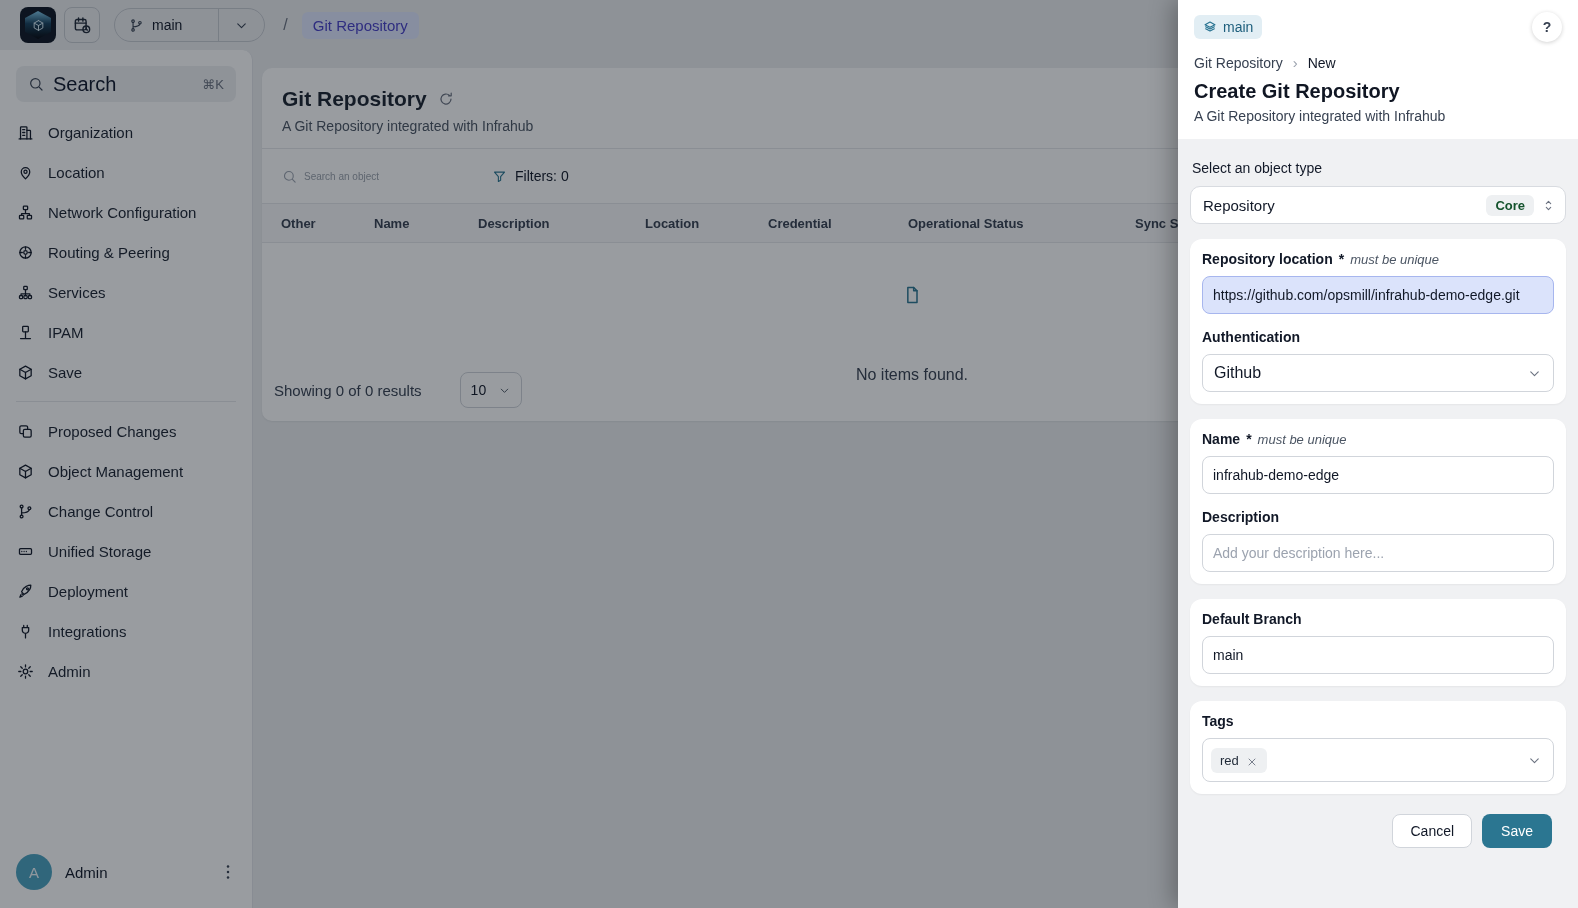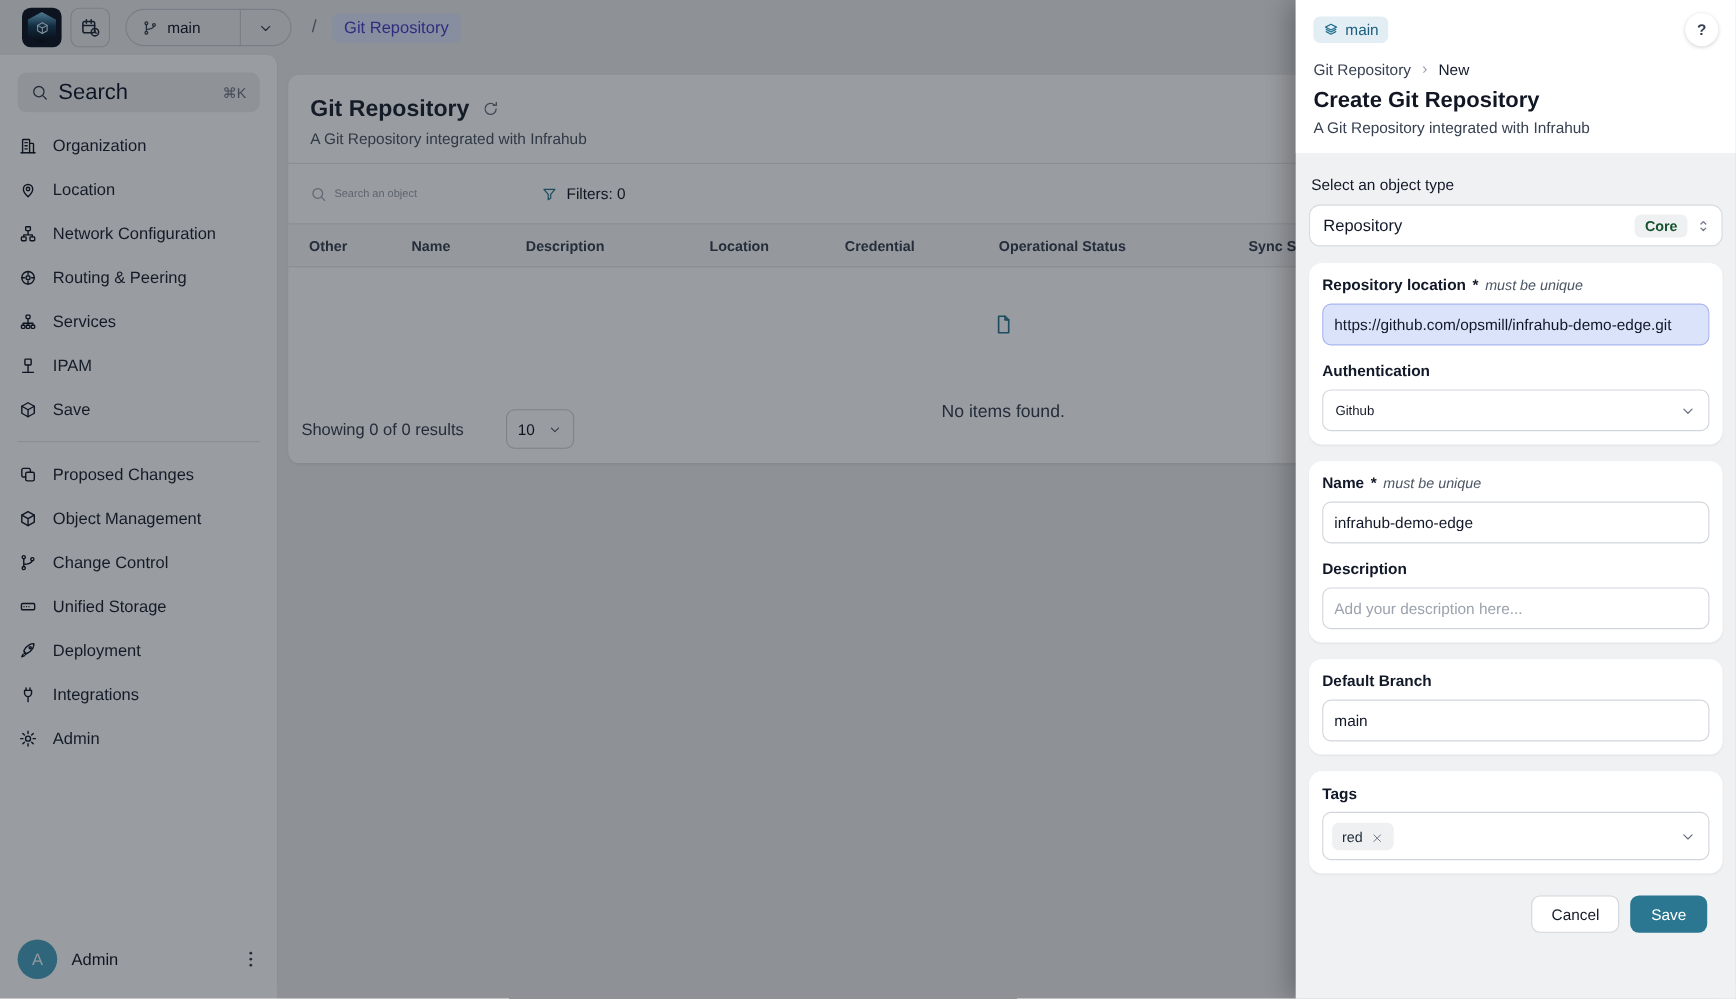--- a/index.html
+++ b/index.html
@@ -87,21 +87,21 @@
   .fcard { background:#fff; border-radius:12px; padding:12px; margin-top:15px; box-shadow:0 1px 2px rgba(0,0,0,.05); }
   .flabel { font-size:14px; font-weight:700; color:#111827; display:flex; align-items:baseline; gap:6px; }
   .flabel.plain { font-weight:600; }
   .req { color:#111827; }
   .note { font-size:13px; font-style:italic; font-weight:400; color:#4b5563; }
   .finput { margin-top:9px; width:100%; height:38px; border:1px solid #d1d5db; border-radius:8px; background:#fff; padding:0 10px; font-size:14px; color:#111827; font-family:inherit; outline:none; }
   .finput::placeholder { color:#9ca3af; }
   .finput.selected { background:#dbe3fb; border-color:#a7b6ee; }
   .fgap { height:15px; }
   .fselect { margin-top:9px; height:38px; border:1px solid #d1d5db; border-radius:8px; background:#fff; display:flex; align-items:center; padding:0 11px; cursor:pointer; }
-  .fselect .val { flex:1; font-size:12px; color:#111827; }
+  .fselect .val { flex:1; font-size:16px; color:#111827; }
   .fselect .ic { width:15px; height:15px; color:#6b7280; }
   .tags-box { margin-top:9px; min-height:44px; border:1px solid #d1d5db; border-radius:8px; background:#fff; display:flex; align-items:center; padding:0 11px 0 8px; cursor:pointer; }
   .chip { display:flex; align-items:flex-end; gap:7px; background:#eef0f2; border-radius:6px; padding:5px 9px; }
   .chip .txt { font-size:13px; color:#1f2937; }
   .chip .ic { width:12px; height:12px; color:#6b7280; cursor:pointer; }
   .tags-box .ic.dd { width:15px; height:15px; color:#6b7280; margin-left:auto; }
   .panel-actions { display:flex; justify-content:flex-end; gap:10px; padding:20px 14px 0; }
   .btn { border-radius:8px; font-size:14px; font-family:inherit; padding:8px 17px; cursor:pointer; border:none; }
   .btn.cancel { background:#fff; border:1px solid #d1d5db; color:#111827; }
   .btn.save { background:#2b7691; color:#fff; padding:8px 19px; }

